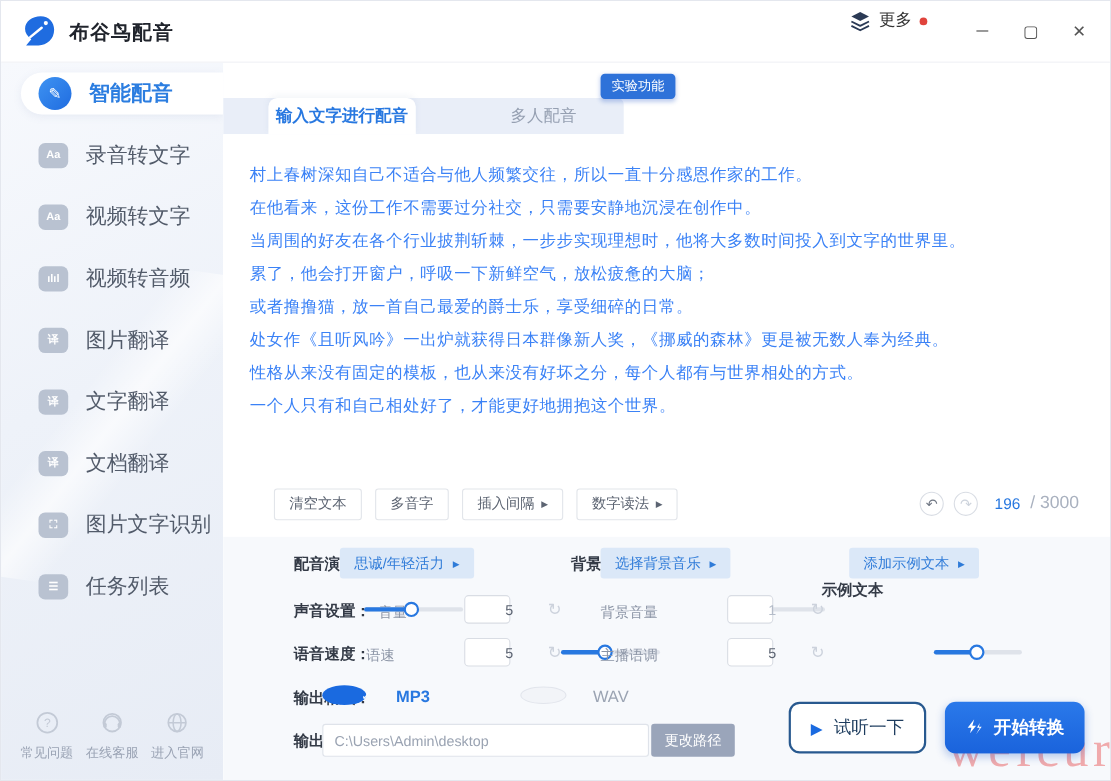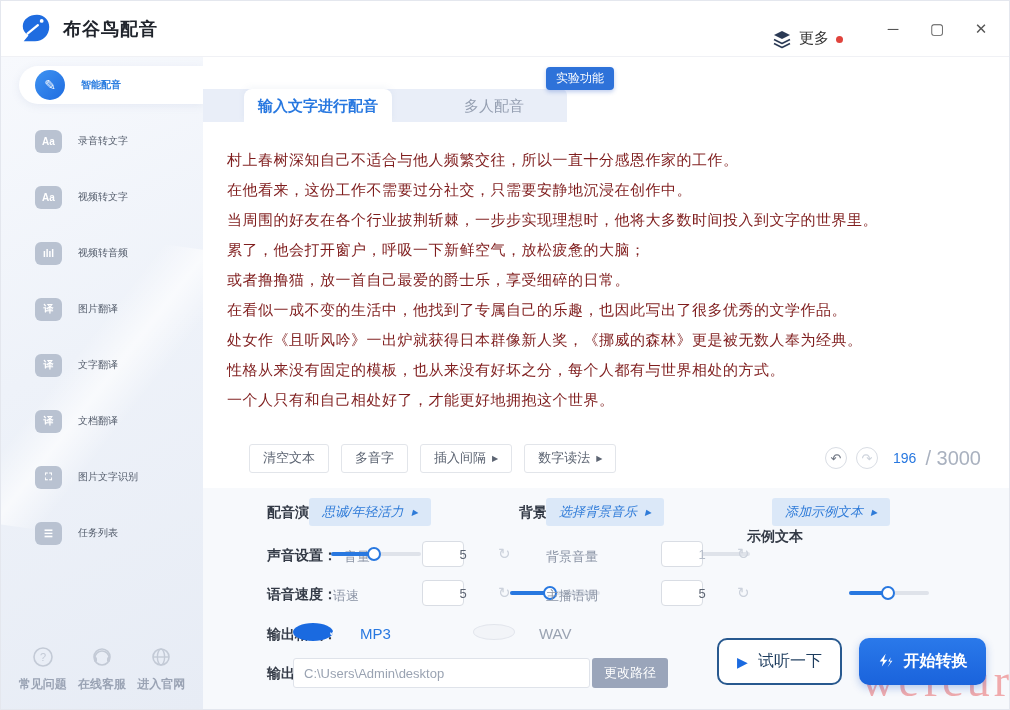--- a/index.html
+++ b/index.html
@@ -4,78 +4,78 @@
 <style>
   * { margin:0; padding:0; box-sizing:border-box; }
   body { background:#fff; font-family:"Liberation Sans", sans-serif; }
   .window{width:1010px;height:710px;position:relative;background:#fff;overflow:hidden;border:1px solid #e4e7ee;}
 
   
   .topbar{position:absolute;top:0;left:0;right:0;height:56px;background:#fff;border-bottom:1px solid #f0f1f5;display:flex;align-items:center;z-index:4;}
   .logo-wrap{display:flex;align-items:center;gap:10px;margin-left:18px;}
   .logo-svg{width:34px;height:34px;display:block;}
   .app-title{font-size:18px;font-weight:bold;color:#20242c;letter-spacing:1px;}
-  .topbar-right{margin-left:auto;display:flex;align-items:flex-end;gap:0;}
+  .topbar-right{margin-left:auto;display:flex;align-items:flex-start;gap:0;}
   .more-menu{display:flex;align-items:center;gap:7px;position:relative;margin-right:28px;cursor:pointer;}
   .more-label{font-size:15px;color:#333;}
   .red-dot{width:7px;height:7px;border-radius:50%;background:#e0433c;position:relative;top:1px;}
   .win-btn{width:44px;height:40px;display:flex;align-items:center;justify-content:center;color:#555;font-size:15px;cursor:pointer;}
   .win-btn.close{margin-right:6px;}
 
   
   .sidebar{position:absolute;top:56px;left:0;width:202px;bottom:0;background:linear-gradient(155deg,#f7f9fd 0%,#eef2f9 45%,#e7ecf5 100%);overflow:hidden;}
   .sidebar:before{content:"";position:absolute;left:-40px;top:180px;width:280px;height:300px;background:linear-gradient(120deg,rgba(255,255,255,0) 40%,rgba(255,255,255,.65) 50%,rgba(255,255,255,0) 60%);transform:rotate(8deg);pointer-events:none;}
   .nav-item{position:relative;height:56px;display:flex;align-items:center;padding-left:34px;gap:16px;cursor:pointer;}
   .nav-item .gicon{width:27px;height:23px;background:#b9c2d1;border-radius:6px;color:#fff;font-size:10px;display:flex;align-items:center;justify-content:center;font-weight:bold;flex:0 0 auto;}
-  .nav-label{font-size:10px;color:#525b6a;}
+  .nav-label{font-size:19px;color:#525b6a;}
   .nav-item.active{background:#fff;border-radius:26px 0 0 26px;margin-left:18px;padding-left:16px;height:38px;margin-top:9px;margin-bottom:9px;box-shadow:0 2px 8px rgba(120,140,180,.12);}
   .nav-item.active .nav-label{color:#2b7de0;font-weight:bold;}
   .blue-circle{width:30px;height:30px;border-radius:50%;background:linear-gradient(135deg,#3f93f2,#1f6ce0);display:flex;align-items:center;justify-content:center;color:#fff;font-size:14px;flex:0 0 auto;}
   .side-footer{position:absolute;bottom:16px;left:0;right:0;display:flex;justify-content:space-between;padding:0 12px;}
   .foot-item{display:flex;flex-direction:column;align-items:center;gap:7px;cursor:pointer;width:60px;}
   .foot-item svg{display:block;}
-  .foot-label{font-size:12px;color:#9aa3b4;font-weight:bold;}
+  .foot-label{font-size:12px;color:#9aa3b4;}
 
   
   .main{position:absolute;top:56px;left:202px;right:0;bottom:0;background:#fff;}
   .tab-strip{position:absolute;left:0;top:32px;width:364px;height:33px;background:#e9eef8;border-radius:0 6px 0 0;}
   .tab{position:absolute;top:0;height:33px;line-height:33px;text-align:center;font-size:15px;cursor:pointer;}
-  .tab.active{left:41px;width:148px;background:#fff;border-radius:8px 8px 0 0;color:#2878e0;font-weight:bold;box-shadow:0 -2px 6px rgba(120,140,180,.08);}
+  .tab.active{left:41px;width:134px;background:#fff;border-radius:8px 8px 0 0;color:#2878e0;font-weight:bold;box-shadow:0 -2px 6px rgba(120,140,180,.08);}
   .tab.inactive{left:228px;width:126px;color:#96a0b2;}
   .exp-badge{position:absolute;left:343px;top:10px;height:23px;line-height:23px;padding:0 10px;background:#2e72d9;color:#fff;font-size:12px;border-radius:4px;z-index:3;box-shadow:0 2px 4px rgba(40,90,200,.3);}
 
   .editor{position:absolute;left:0;top:65px;right:0;height:366px;background:#fff;padding:23px 30px 0 24px;}
-  .tline{font-size:15px;color:#7f1d1d;line-height:30px;letter-spacing:.5px;}
+  .tline{font-size:15px;color:#3b82f6;line-height:30px;letter-spacing:.5px;}
 
   .toolbar{position:absolute;left:24px;right:28px;top:386px;height:30px;display:flex;align-items:center;gap:12px;padding-left:22px;}
   .tb-btn{height:29px;padding:0 13px;background:#fff;border:1px solid #e2e5ea;border-radius:3px;font-size:13px;color:#5c6472;display:flex;align-items:center;gap:6px;cursor:pointer;}
   .tb-caret{font-size:8px;color:#5c6472;}
   .counter{margin-left:auto;display:flex;align-items:center;gap:9px;}
   .circ{width:22px;height:22px;border:1px solid #d9dde4;border-radius:50%;display:flex;align-items:center;justify-content:center;font-size:13px;color:#6f7683;cursor:pointer;}
   .circ.dim{color:#cdd3dc;}
   .cnt-cur{font-size:14px;color:#2878e0;margin-left:6px;}
-  .cnt-max{font-size:20px;color:#a9b1bf;}
+  .cnt-max{font-size:16px;color:#a9b1bf;}
 
   
   .settings{position:absolute;left:0;right:0;top:431px;bottom:0;background:#f7f9fc;}
   .s-el{position:absolute;padding-left:40px;}
   .s-label{font-size:14px;font-weight:bold;color:#333a46;}
   .s-sub{font-size:13px;color:#8b94a5;}
-  .pill{height:28px;display:inline-flex;align-items:center;gap:8px;background:#dbe8f8;color:#2f7bd8;font-size:13px;padding:0 13px;border-radius:3px;cursor:pointer;font-style:italic;}
+  .pill{height:28px;display:inline-flex;align-items:center;gap:8px;background:#dbe8f8;color:#2f7bd8;font-size:13px;padding:0 13px;border-radius:3px;cursor:pointer;}
   .pill .caret{font-size:8px;}
   .slider{display:inline-block;width:90px;height:14px;position:relative;cursor:pointer;}
   .slider .track{position:absolute;left:0;right:0;top:5px;height:4px;background:#dfe3ea;border-radius:2px;}
   .slider .fill{position:absolute;left:0;top:0;height:4px;background:#2878e0;border-radius:2px;}
   .slider .thumb{position:absolute;top:0;width:14px;height:14px;background:#fff;border:2px solid #2878e0;border-radius:50%;margin-left:-7px;}
   .valbox{width:29px;height:26px;background:#fff;border:1px solid #d9dde4;border-radius:4px;font-size:13px;color:#5c6472;display:flex;align-items:center;justify-content:center;}
   .valbox.dim{color:#b4bcc9;}
   .reset{font-size:15px;color:#ccd2dc;cursor:pointer;}
   .radio-on{width:18px;height:18px;border-radius:50%;background:#1a6ae0;color:#fff;font-size:11px;display:inline-flex;align-items:center;justify-content:center;cursor:pointer;}
   .radio-off{width:16px;height:16px;border-radius:50%;background:#f2f4f8;border:1px solid #e2e5ec;cursor:pointer;}
-  .fmt-on{font-size:15px;color:#2878e0;}
+  .fmt-on{font-size:15px;color:#2878e0;font-weight:bold;}
   .fmt-off{font-size:15px;color:#9aa3b2;}
   .path-input{width:297px;height:30px;background:#fff;border:1px solid #dfe3ea;border-radius:3px;padding:0 10px;font-size:13px;color:#9aa3b2;font-family:"Liberation Sans",sans-serif;}
   .chg-btn{height:30px;padding:0 12px;background:#9aa5ba;border:none;border-radius:3px;color:#fff;font-size:13px;cursor:pointer;}
   .btn-preview{position:absolute;left:514px;top:150px;width:125px;height:47px;background:#fff;border:2px solid #28598f;border-radius:10px;display:flex;align-items:center;justify-content:center;gap:10px;font-size:16px;color:#1d3c5e;cursor:pointer;z-index:1;}
   .btn-preview .play{color:#1a6ae0;font-size:14px;}
   .btn-convert{position:absolute;left:656px;top:150px;width:127px;height:47px;background:linear-gradient(180deg,#2a79ea,#1a63dc);border:none;border-radius:10px;display:flex;align-items:center;justify-content:center;gap:9px;font-size:16px;color:#fff;font-weight:bold;cursor:pointer;z-index:3;box-shadow:0 3px 8px rgba(30,90,200,.3);}
 
   .watermark{position:absolute;right:-4px;bottom:2px;font-family:"Liberation Serif",serif;font-size:46px;color:rgba(235,105,105,.55);z-index:2;pointer-events:none;letter-spacing:4px;}
 </style>
 </head>
@@ -179,21 +179,20 @@
       <div class="tab inactive">多人配音</div>
     </div>
     <div class="exp-badge">实验功能</div>
 
     <div class="editor">
       <div class="tline">村上春树深知自己不适合与他人频繁交往，所以一直十分感恩作家的工作。</div>
       <div class="tline">在他看来，这份工作不需要过分社交，只需要安静地沉浸在创作中。</div>
       <div class="tline">当周围的好友在各个行业披荆斩棘，一步步实现理想时，他将大多数时间投入到文字的世界里。</div>
       <div class="tline">累了，他会打开窗户，呼吸一下新鲜空气，放松疲惫的大脑；</div>
       <div class="tline">或者撸撸猫，放一首自己最爱的爵士乐，享受细碎的日常。</div>
-      <div class="tline">在看似一成不变的生活中，他找到了专属自己的乐趣，也因此写出了很多优秀的文学作品。</div>
       <div class="tline">处女作《且听风吟》一出炉就获得日本群像新人奖，《挪威的森林》更是被无数人奉为经典。</div>
       <div class="tline">性格从来没有固定的模板，也从来没有好坏之分，每个人都有与世界相处的方式。</div>
       <div class="tline">一个人只有和自己相处好了，才能更好地拥抱这个世界。</div>
     </div>
 
     <div class="toolbar">
       <button class="tb-btn">清空文本</button>
       <button class="tb-btn">多音字</button>
       <button class="tb-btn">
         <span>插入间隔</span>

